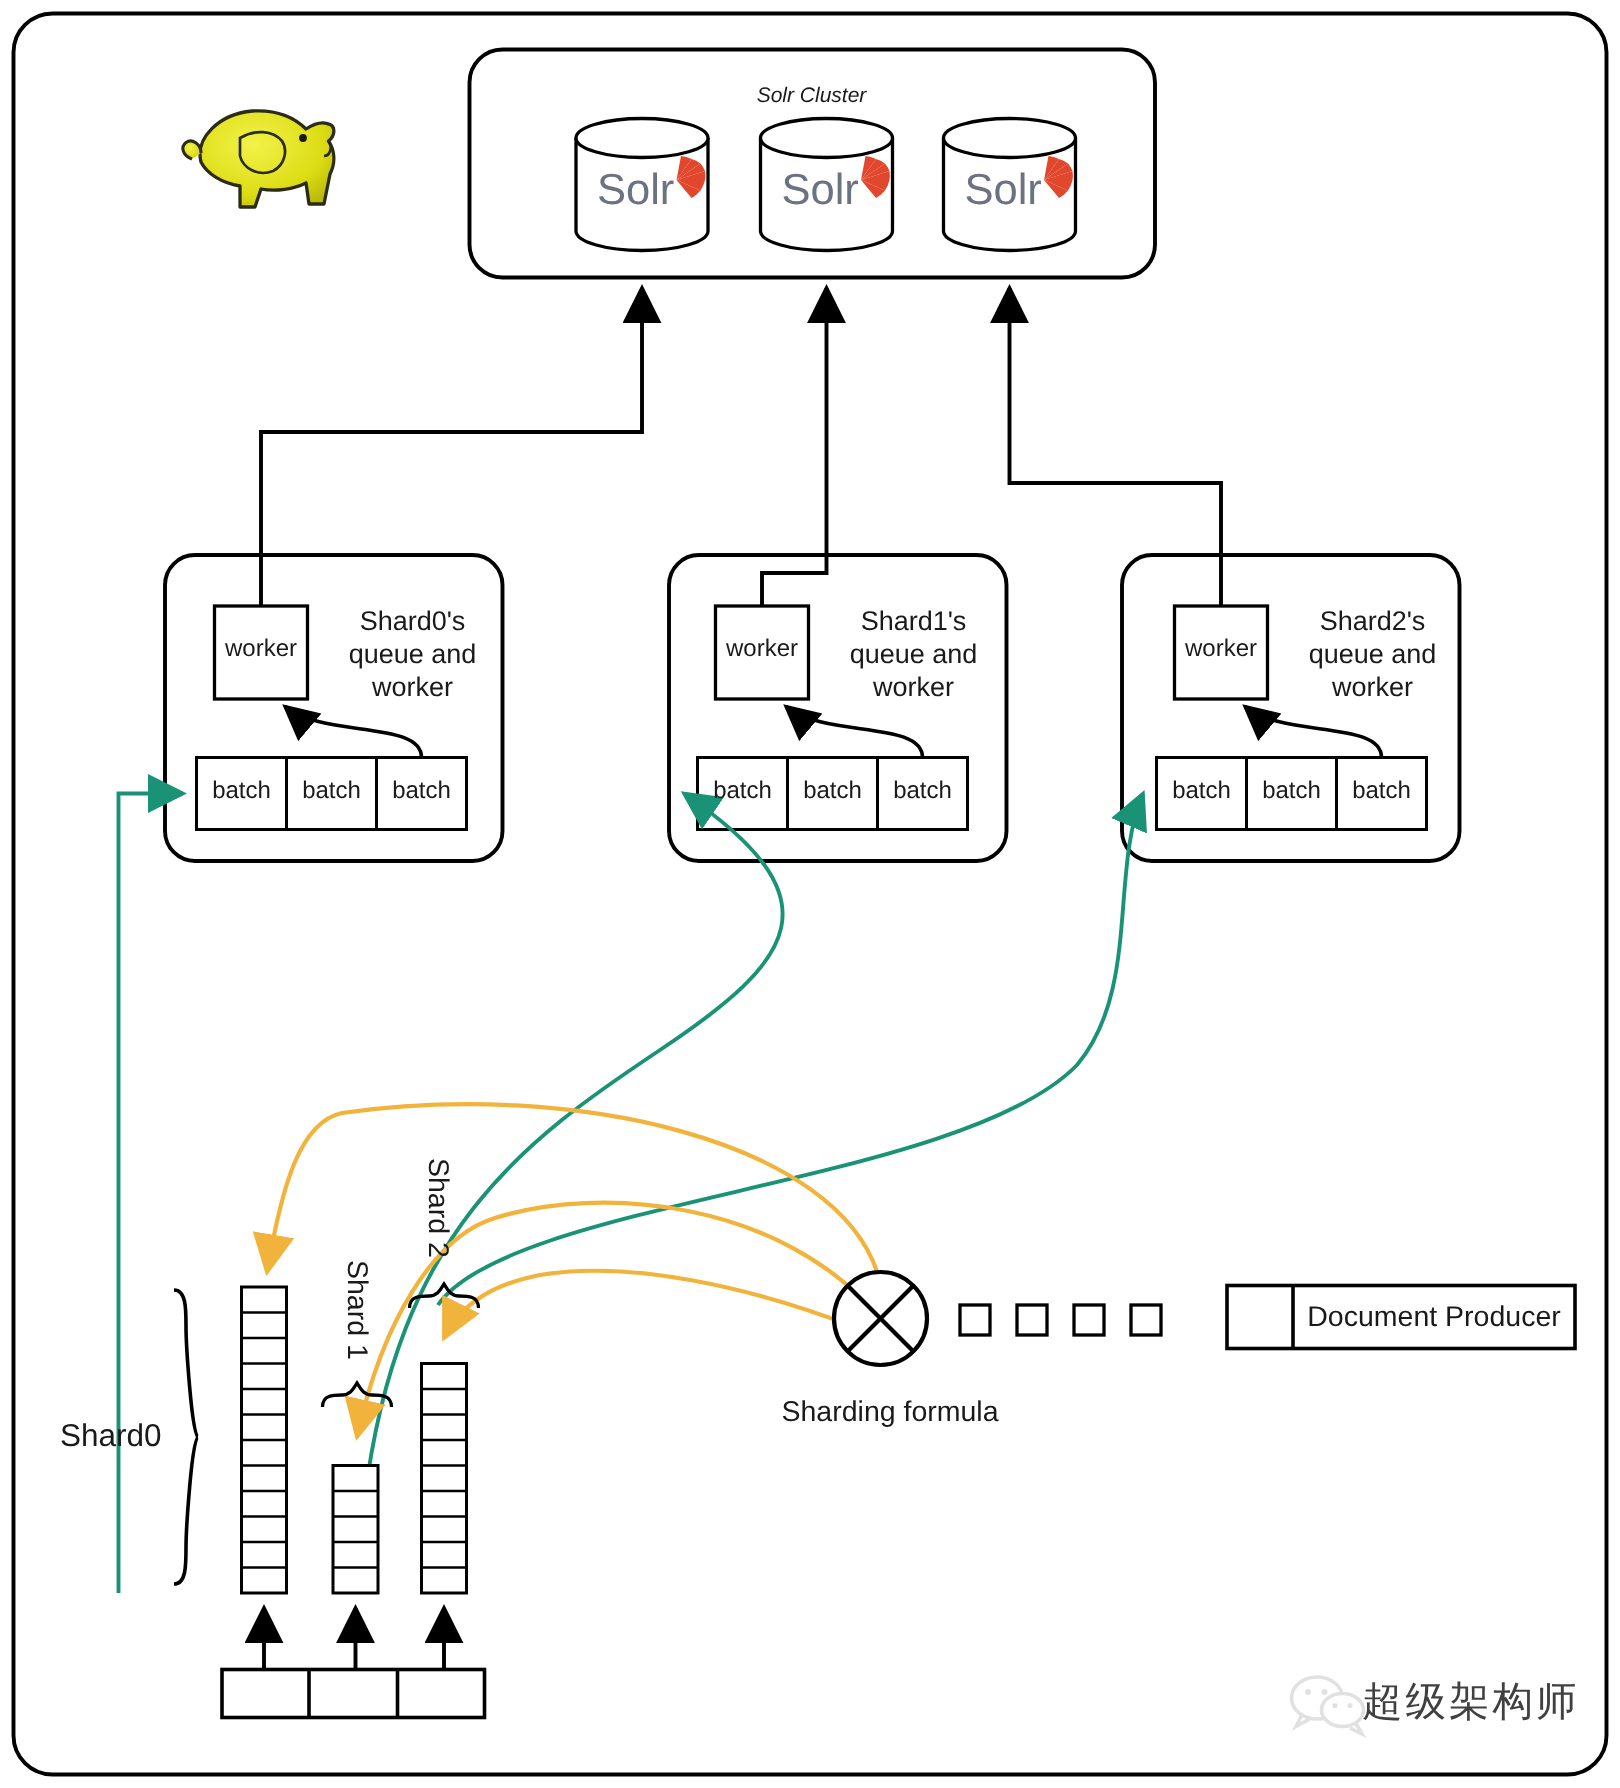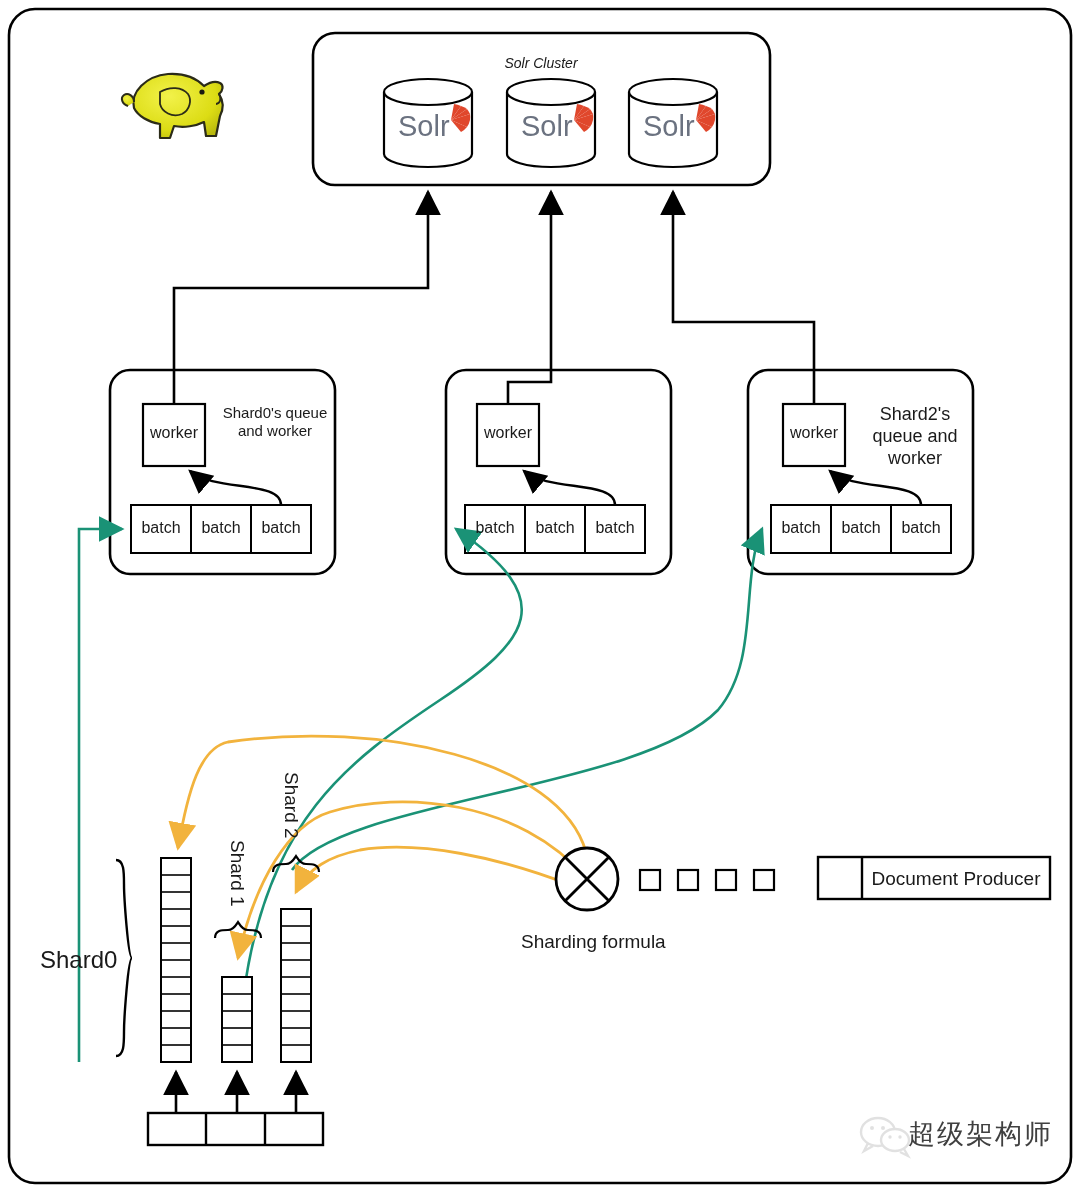--- a/index.html
+++ b/index.html
@@ -214,42 +214,47 @@
     </g>
   </svg>
 
 
   <div class="lbl ctr" style="left:441px;top:55px;width:200px;font-size:14px;font-style:italic;">Solr Cluster</div>
 
   <div class="lbl ctr" style="left:143px;top:424px;width:62px;font-size:16px;">worker</div>
   <div class="lbl ctr" style="left:477px;top:424px;width:62px;font-size:16px;">worker</div>
   <div class="lbl ctr" style="left:783px;top:424px;width:62px;font-size:16px;">worker</div>
 
-  <div class="lbl multi" style="left:216px;top:404px;width:118px;font-size:15px;">
+  <div class="lbl multi" style="left:216px;top:404px;width:118px;font-size:18px;">
     <span>Shard0's</span>
+    <span>queue and</span>
+    <span>worker</span>
+  </div>
+  <div class="lbl multi" style="left:550px;top:404px;width:118px;font-size:18px;">
+    <span>Shard1's</span>
     <span>queue and</span>
     <span>worker</span>
   </div>
   <div class="lbl multi" style="left:856px;top:404px;width:118px;font-size:18px;">
     <span>Shard2's</span>
     <span>queue and</span>
     <span>worker</span>
   </div>
 
   <div class="lbl ctr" style="left:131px;top:519px;width:60px;font-size:16px;">batch</div>
   <div class="lbl ctr" style="left:191px;top:519px;width:60px;font-size:16px;">batch</div>
   <div class="lbl ctr" style="left:251px;top:519px;width:60px;font-size:16px;">batch</div>
   <div class="lbl ctr" style="left:465px;top:519px;width:60px;font-size:16px;">batch</div>
   <div class="lbl ctr" style="left:525px;top:519px;width:60px;font-size:16px;">batch</div>
   <div class="lbl ctr" style="left:585px;top:519px;width:60px;font-size:16px;">batch</div>
   <div class="lbl ctr" style="left:771px;top:519px;width:60px;font-size:16px;">batch</div>
   <div class="lbl ctr" style="left:831px;top:519px;width:60px;font-size:16px;">batch</div>
   <div class="lbl ctr" style="left:891px;top:519px;width:60px;font-size:16px;">batch</div>
 
-  <div class="lbl" style="left:40px;top:946px;font-size:24px;">Shard0</div>
+  <div class="lbl" style="left:40px;top:946px;font-size:21px;">Shard0</div>
   <div class="lbl rot" style="left:248px;top:840px;font-size:19px;">Shard 1</div>
   <div class="lbl rot" style="left:302px;top:772px;font-size:19px;">Shard 2</div>
 
   <div class="lbl" style="left:521px;top:931px;font-size:19px;">Sharding formula</div>
 
   <div class="lbl ctr" style="left:862px;top:868px;width:188px;font-size:19px;">Document Producer</div>
 
   <div class="lbl wm" style="left:908px;top:1116px;">超级架构师</div>
 
 </div>

